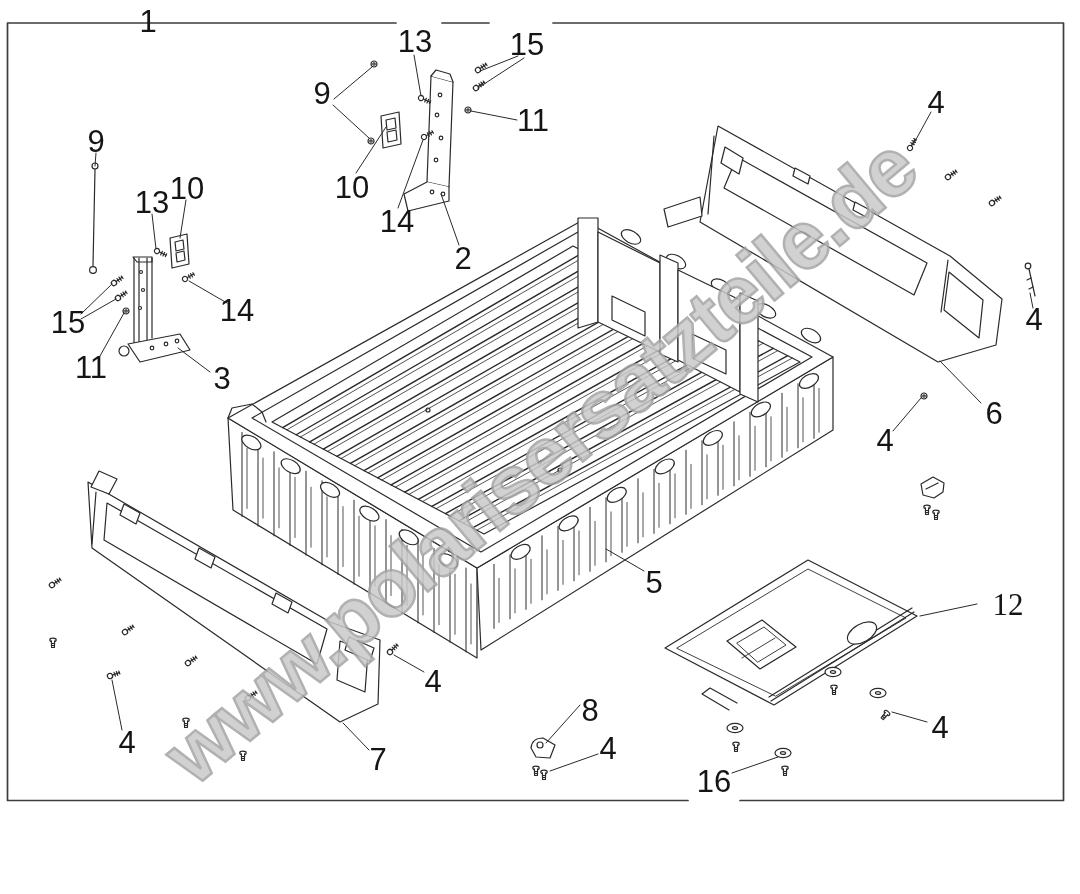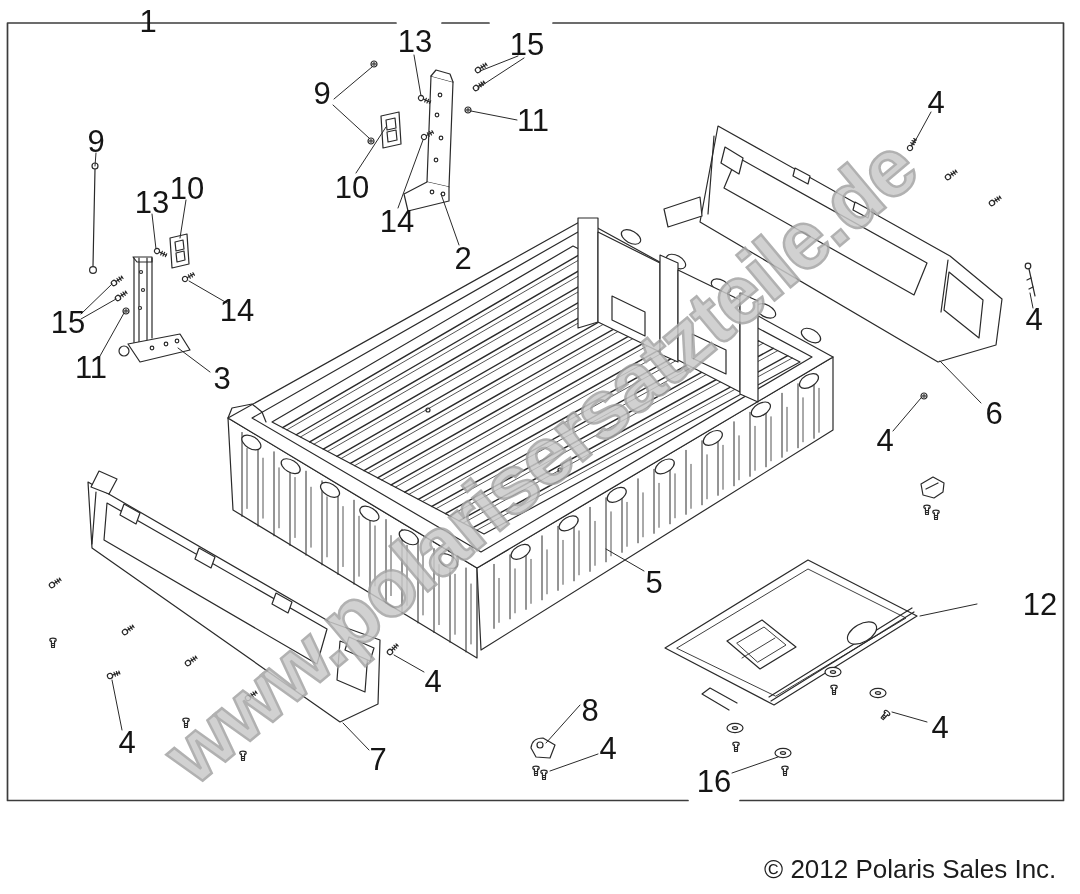--- a/index.html
+++ b/index.html
@@ -389,23 +389,22 @@
   <div class="callout" style="left:152px;top:202px;">13</div>
   <div class="callout" style="left:187px;top:188px;">10</div>
   <div class="callout" style="left:68px;top:322px;">15</div>
   <div class="callout" style="left:91px;top:367px;">11</div>
   <div class="callout" style="left:237px;top:310px;">14</div>
   <div class="callout" style="left:222px;top:378px;">3</div>
   <div class="callout" style="left:1034px;top:319px;">4</div>
   <div class="callout" style="left:994px;top:413px;">6</div>
   <div class="callout" style="left:885px;top:440px;">4</div>
   <div class="callout" style="left:654px;top:582px;">5</div>
-  <div class="callout" style="left:1040px;top:604px;">12</div>
+  <div class="callout" style="left:1008px;top:604px;font-family:Liberation Serif, serif;">12</div>
   <div class="callout" style="left:433px;top:681px;">4</div>
   <div class="callout" style="left:940px;top:727px;">4</div>
   <div class="callout" style="left:378px;top:759px;">7</div>
   <div class="callout" style="left:590px;top:710px;">8</div>
   <div class="callout" style="left:608px;top:748px;">4</div>
   <div class="callout" style="left:127px;top:742px;">4</div>
   <div class="callout" style="left:714px;top:781px;text-align:center;">16</div>
 
-  <div id="copyright">© 2012 Polaris Sales Inc.</div>
 </div>
 
 </body></html>

